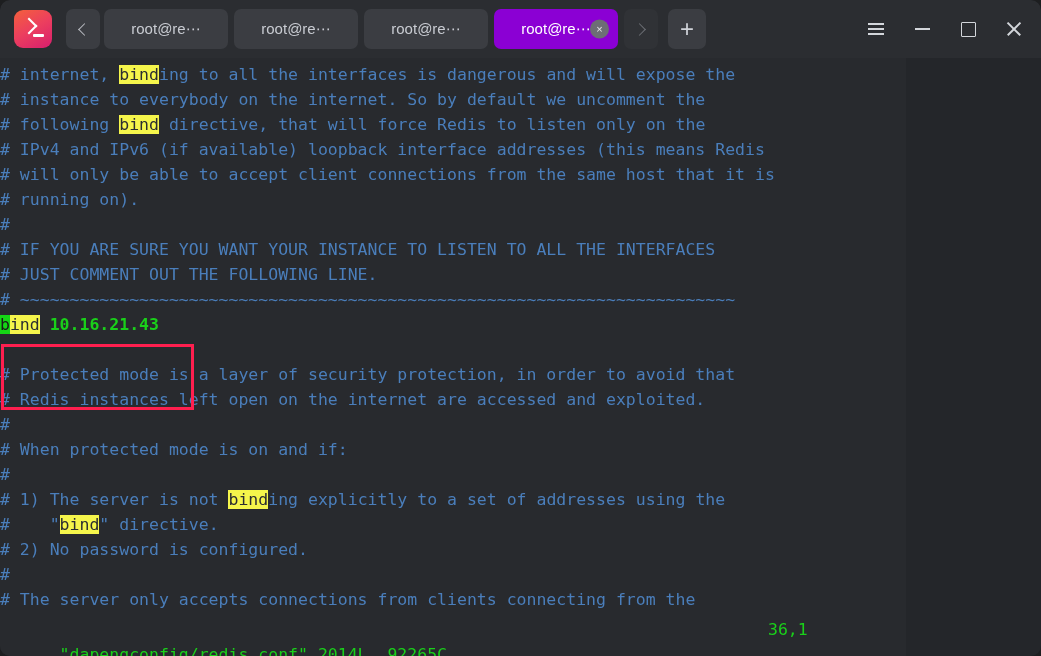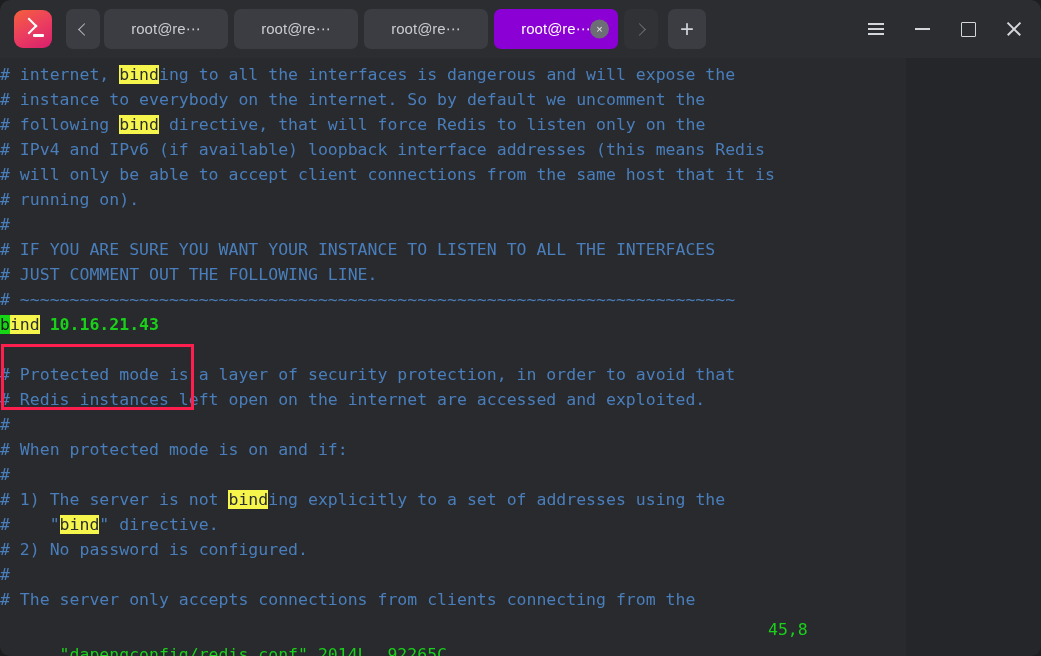--- a/index.html
+++ b/index.html
@@ -264,20 +264,20 @@
     <div class="winbtn">
       <div class="closex"></div>
     </div>
   </div>
 
   <div id="terminal">
     <div id="lines"><div class="ln"><span class="c-comment"># internet, </span><span class="c-hl">bind</span><span class="c-comment">ing to all the interfaces is dangerous and will expose the</span></div><div class="ln"><span class="c-comment"># instance to everybody on the internet. So by default we uncomment the</span></div><div class="ln"><span class="c-comment"># following </span><span class="c-hl">bind</span><span class="c-comment"> directive, that will force Redis to listen only on the</span></div><div class="ln"><span class="c-comment"># IPv4 and IPv6 (if available) loopback interface addresses (this means Redis</span></div><div class="ln"><span class="c-comment"># will only be able to accept client connections from the same host that it is</span></div><div class="ln"><span class="c-comment"># running on).</span></div><div class="ln"><span class="c-comment">#</span></div><div class="ln"><span class="c-comment"># IF YOU ARE SURE YOU WANT YOUR INSTANCE TO LISTEN TO ALL THE INTERFACES</span></div><div class="ln"><span class="c-comment"># JUST COMMENT OUT THE FOLLOWING LINE.</span></div><div class="ln"><span class="c-comment"># ~~~~~~~~~~~~~~~~~~~~~~~~~~~~~~~~~~~~~~~~~~~~~~~~~~~~~~~~~~~~~~~~~~~~~~~~</span></div><div class="ln"><span class="c-cursor">b</span><span class="c-hl">ind</span><span class="c-green"> 10.16.21.43</span></div><div class="ln">&nbsp;</div><div class="ln"><span class="c-comment"># Protected mode is a layer of security protection, in order to avoid that</span></div><div class="ln"><span class="c-comment"># Redis instances left open on the internet are accessed and exploited.</span></div><div class="ln"><span class="c-comment">#</span></div><div class="ln"><span class="c-comment"># When protected mode is on and if:</span></div><div class="ln"><span class="c-comment">#</span></div><div class="ln"><span class="c-comment"># 1) The server is not </span><span class="c-hl">bind</span><span class="c-comment">ing explicitly to a set of addresses using the</span></div><div class="ln"><span class="c-comment">#    "</span><span class="c-hl">bind</span><span class="c-comment">" directive.</span></div><div class="ln"><span class="c-comment"># 2) No password is configured.</span></div><div class="ln"><span class="c-comment">#</span></div><div class="ln"><span class="c-comment"># The server only accepts connections from clients connecting from the</span></div></div>
 
     <div id="statusline">
       <span id="status-file">"dapengconfig/redis.conf" 2014L, 92265C</span>
-      <span id="status-pos">45,8</span>
+      <span id="status-pos">36,1</span>
       <span id="status-pct">3%</span>
     </div>
 
     <div id="redbox"></div>
 
   </div>
 </div>
 
 </body></html>

